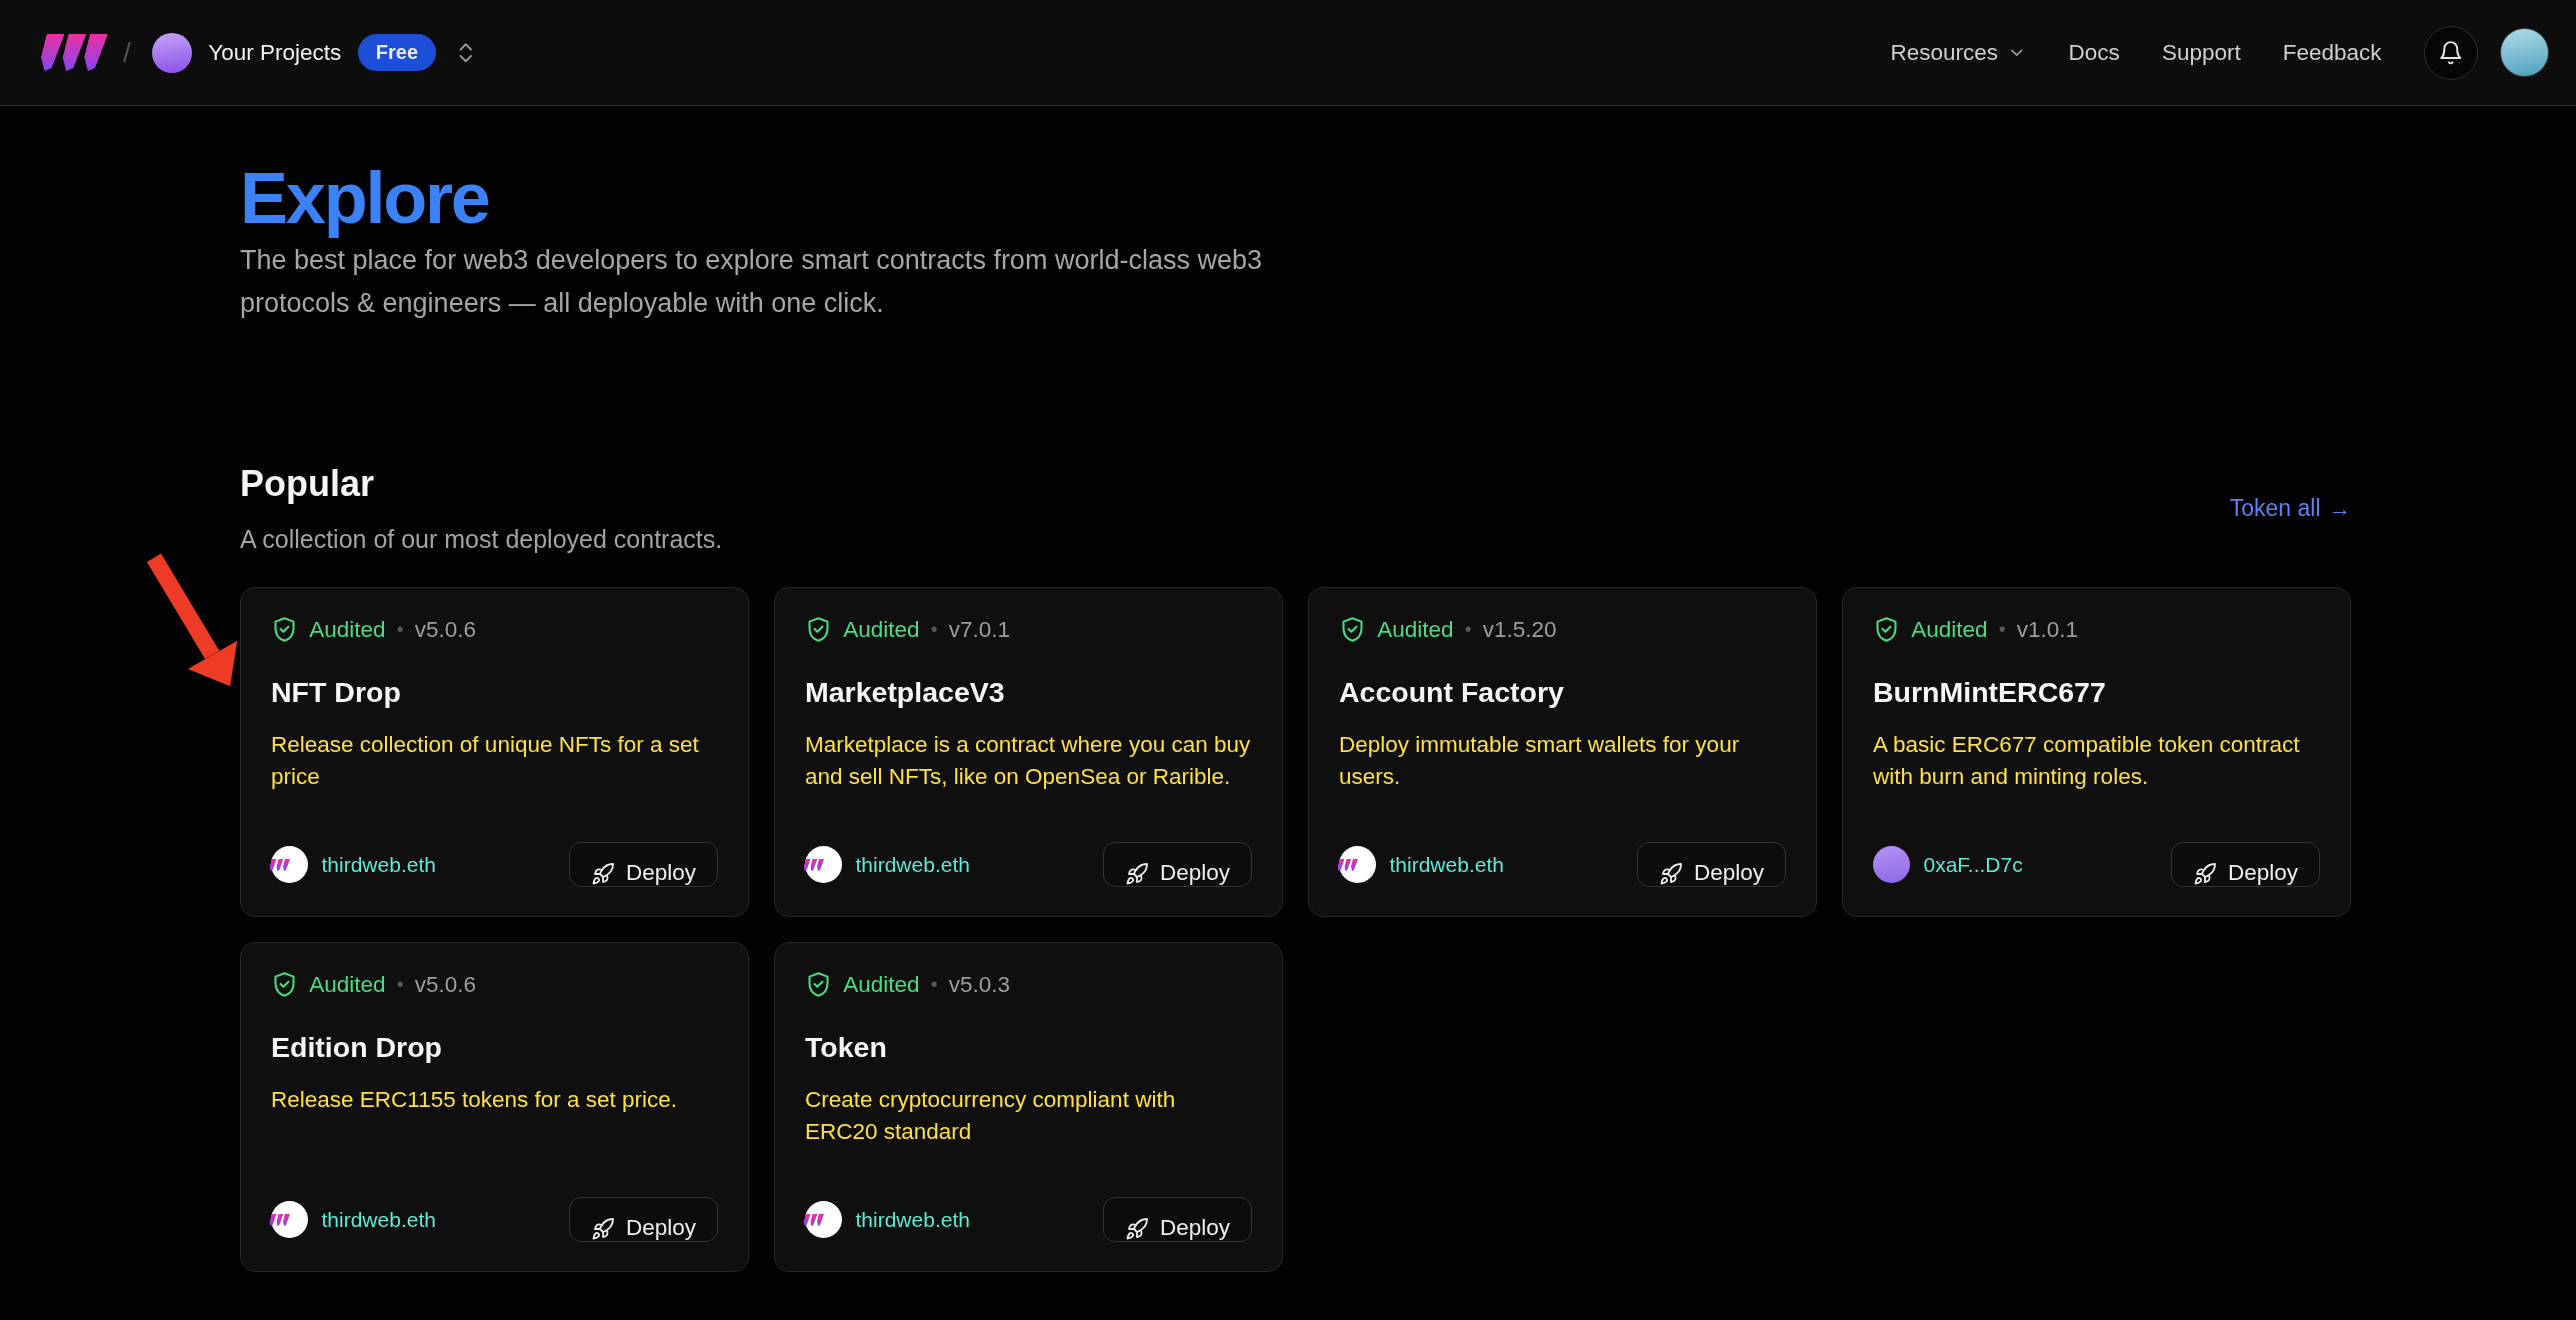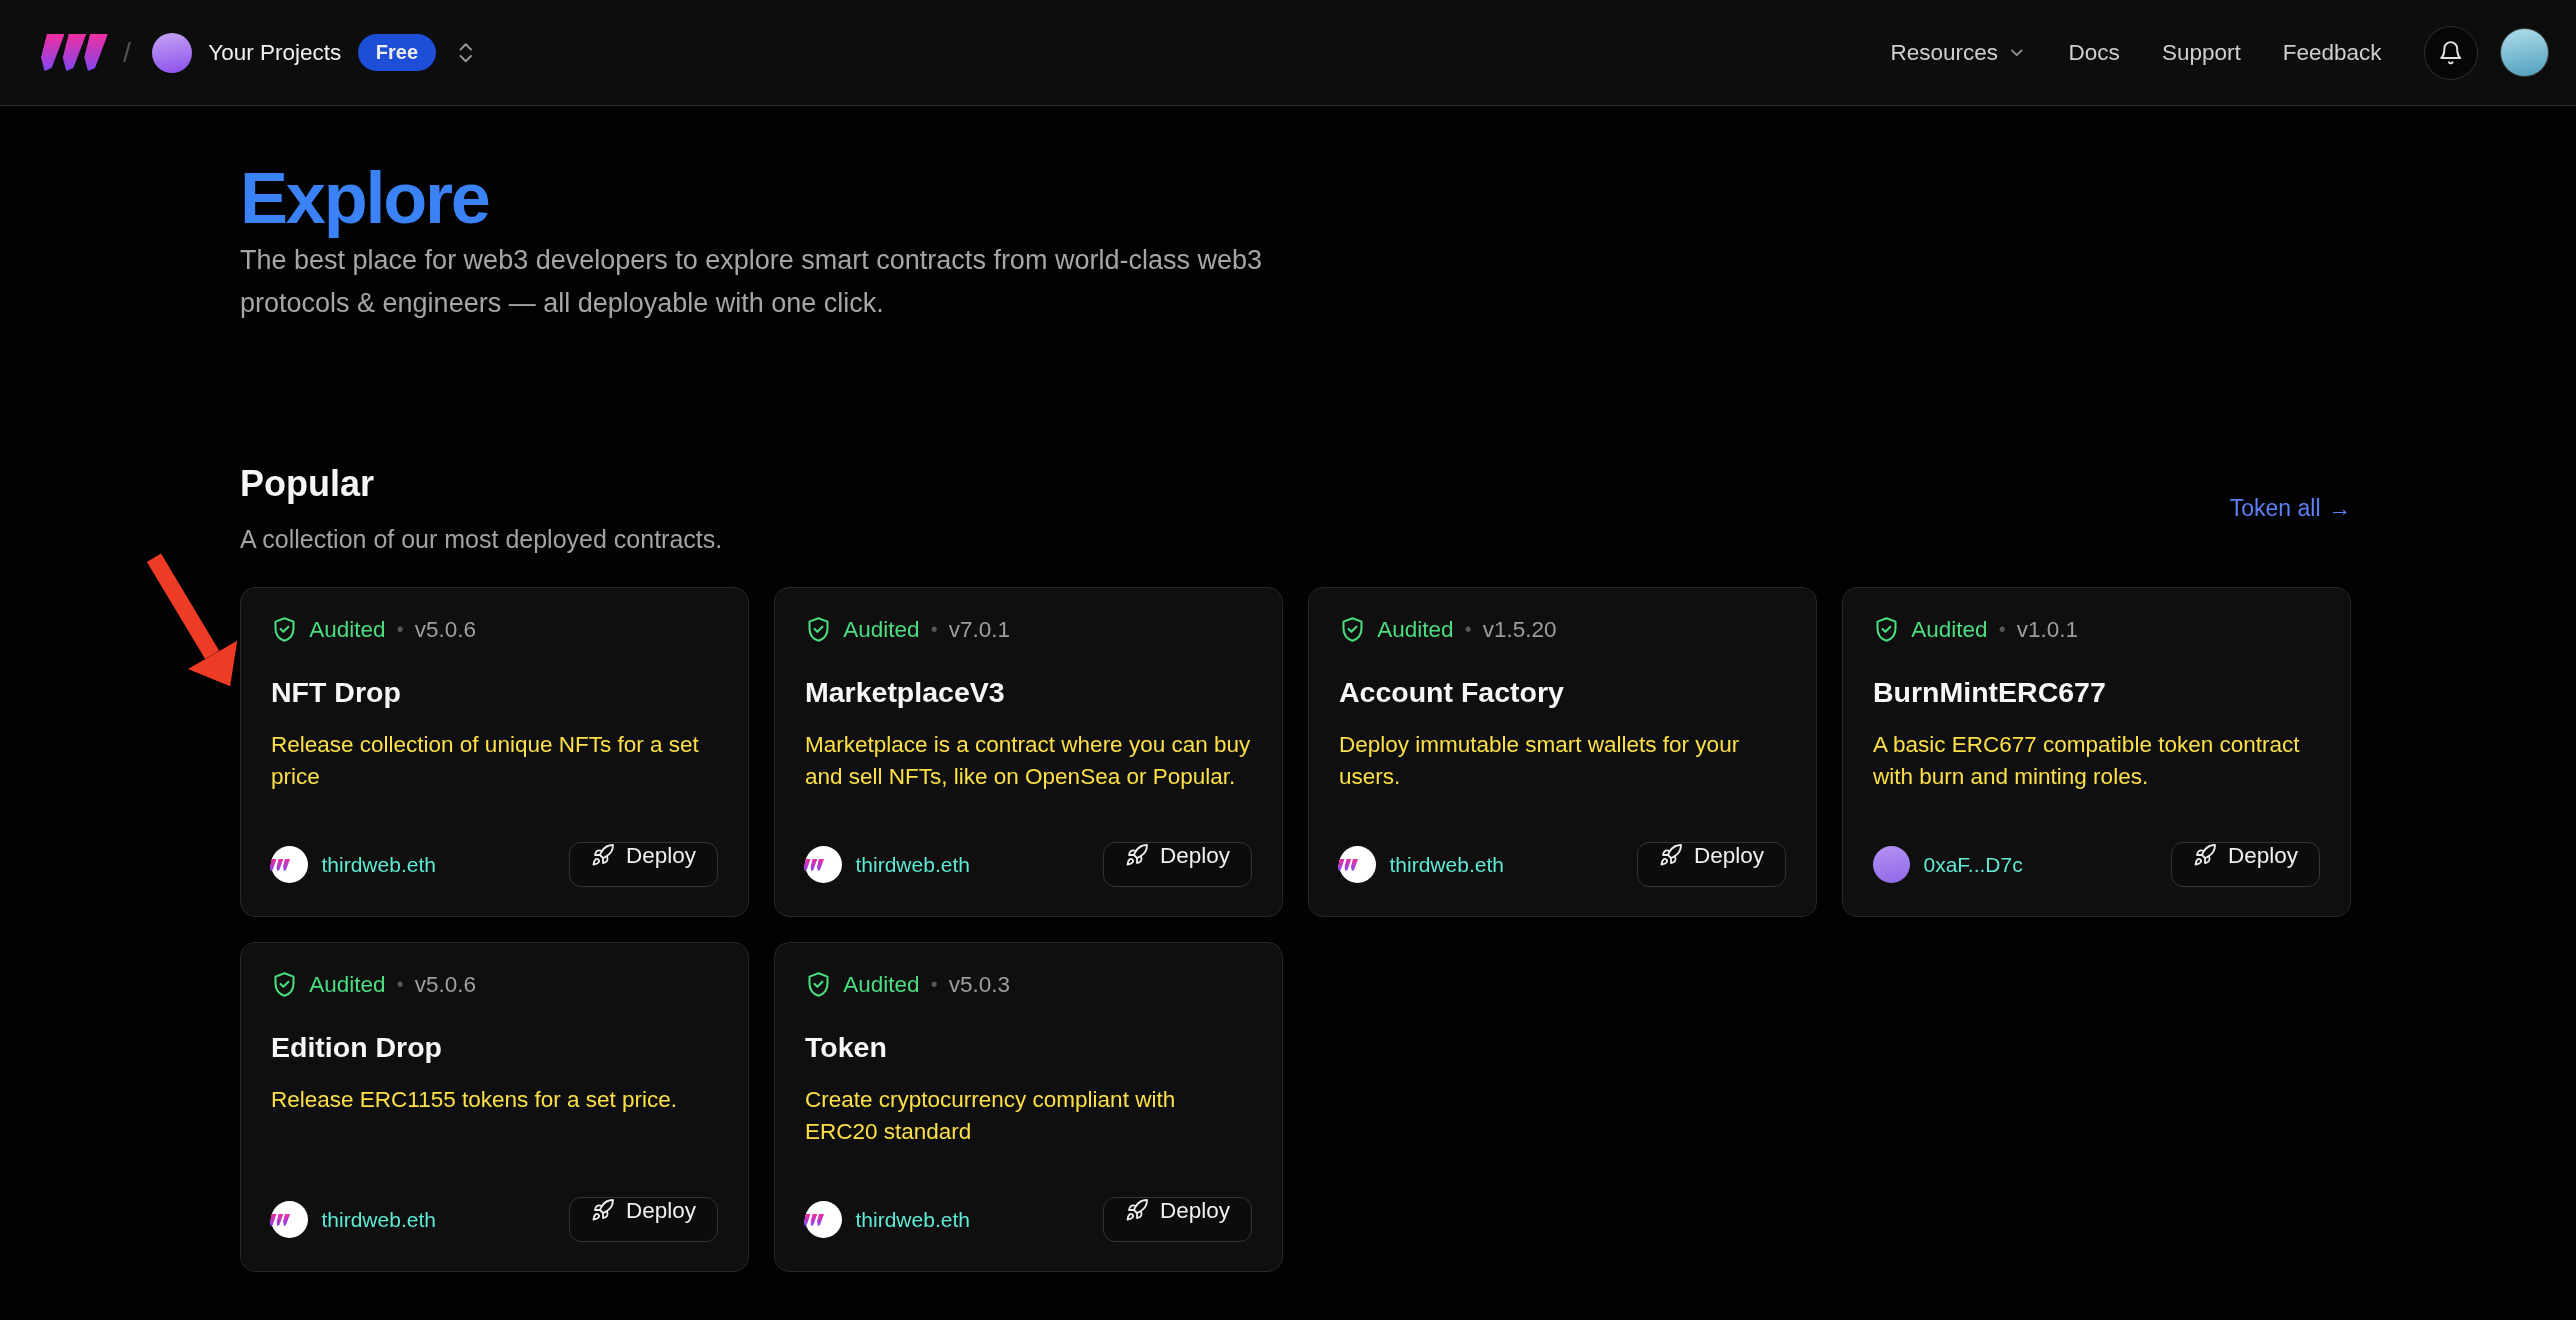--- a/index.html
+++ b/index.html
@@ -66,21 +66,21 @@
   .card-desc { margin-top:19.5px; font-size:22.5px; line-height:1.45; color:#fde047; max-width:607px; }
   .card-footer { margin-top:auto; display:flex; align-items:center; justify-content:space-between; }
   .publisher { display:flex; align-items:center; gap:13.5px; }
   .pub-avatar {
     width:37px; height:37px; border-radius:50%; background:#fff;
     display:flex; align-items:center; justify-content:center;
   }
   .pub-avatar.av-purple { background:linear-gradient(170deg,#b392f2 0%,#8f68e8 100%); }
   .pub-name { font-size:21px; font-weight:500; color:#5eead4; }
   .deploy-btn {
-    display:flex; align-items:flex-start; gap:10.5px; height:45px; padding:0 21px;
+    display:flex; align-items:flex-end; gap:10.5px; height:45px; padding:0 21px;
     background:#0c0c0c; border:1.5px solid #343434; border-radius:12px; cursor:pointer;
     font-family:"Liberation Sans", sans-serif; font-size:22.5px; font-weight:500; color:#f0f0f0;
   }
   
   .annot-arrow { position:absolute; left:142px; top:550px; pointer-events:none; }
   svg.si { display:block; }
 </style>
 </head>
 <body>
 
@@ -182,21 +182,21 @@
         <div class="card-meta">
           <svg class="si" width="27" height="27" viewBox="0 0 24 24" fill="none" stroke="#4ade80" stroke-width="1.8" stroke-linecap="round" stroke-linejoin="round">
               <path d="M12 2l8 3v6c0 5.5-3.6 9.4-8 11-4.4-1.6-8-5.5-8-11V5z"></path>
               <path d="M8.5 11.5L11 14l4.5-4.5"></path>
             </svg>
           <span class="audited">Audited</span>
           <span class="meta-dot">•</span>
           <span class="version">v7.0.1</span>
         </div>
         <h3 class="card-title">MarketplaceV3</h3>
-        <p class="card-desc">Marketplace is a contract where you can buy and sell NFTs, like on OpenSea or Popular.</p>
+        <p class="card-desc">Marketplace is a contract where you can buy and sell NFTs, like on OpenSea or Rarible.</p>
         <div class="card-footer">
           <span class="publisher">
             <span class="pub-avatar av-thirdweb">
                 <span class="tw-logo mini">
                   <span class="bar"></span>
                   <span class="bar"></span>
                   <span class="bar"></span>
                 </span>
               </span>
             <span class="pub-name">thirdweb.eth</span>

